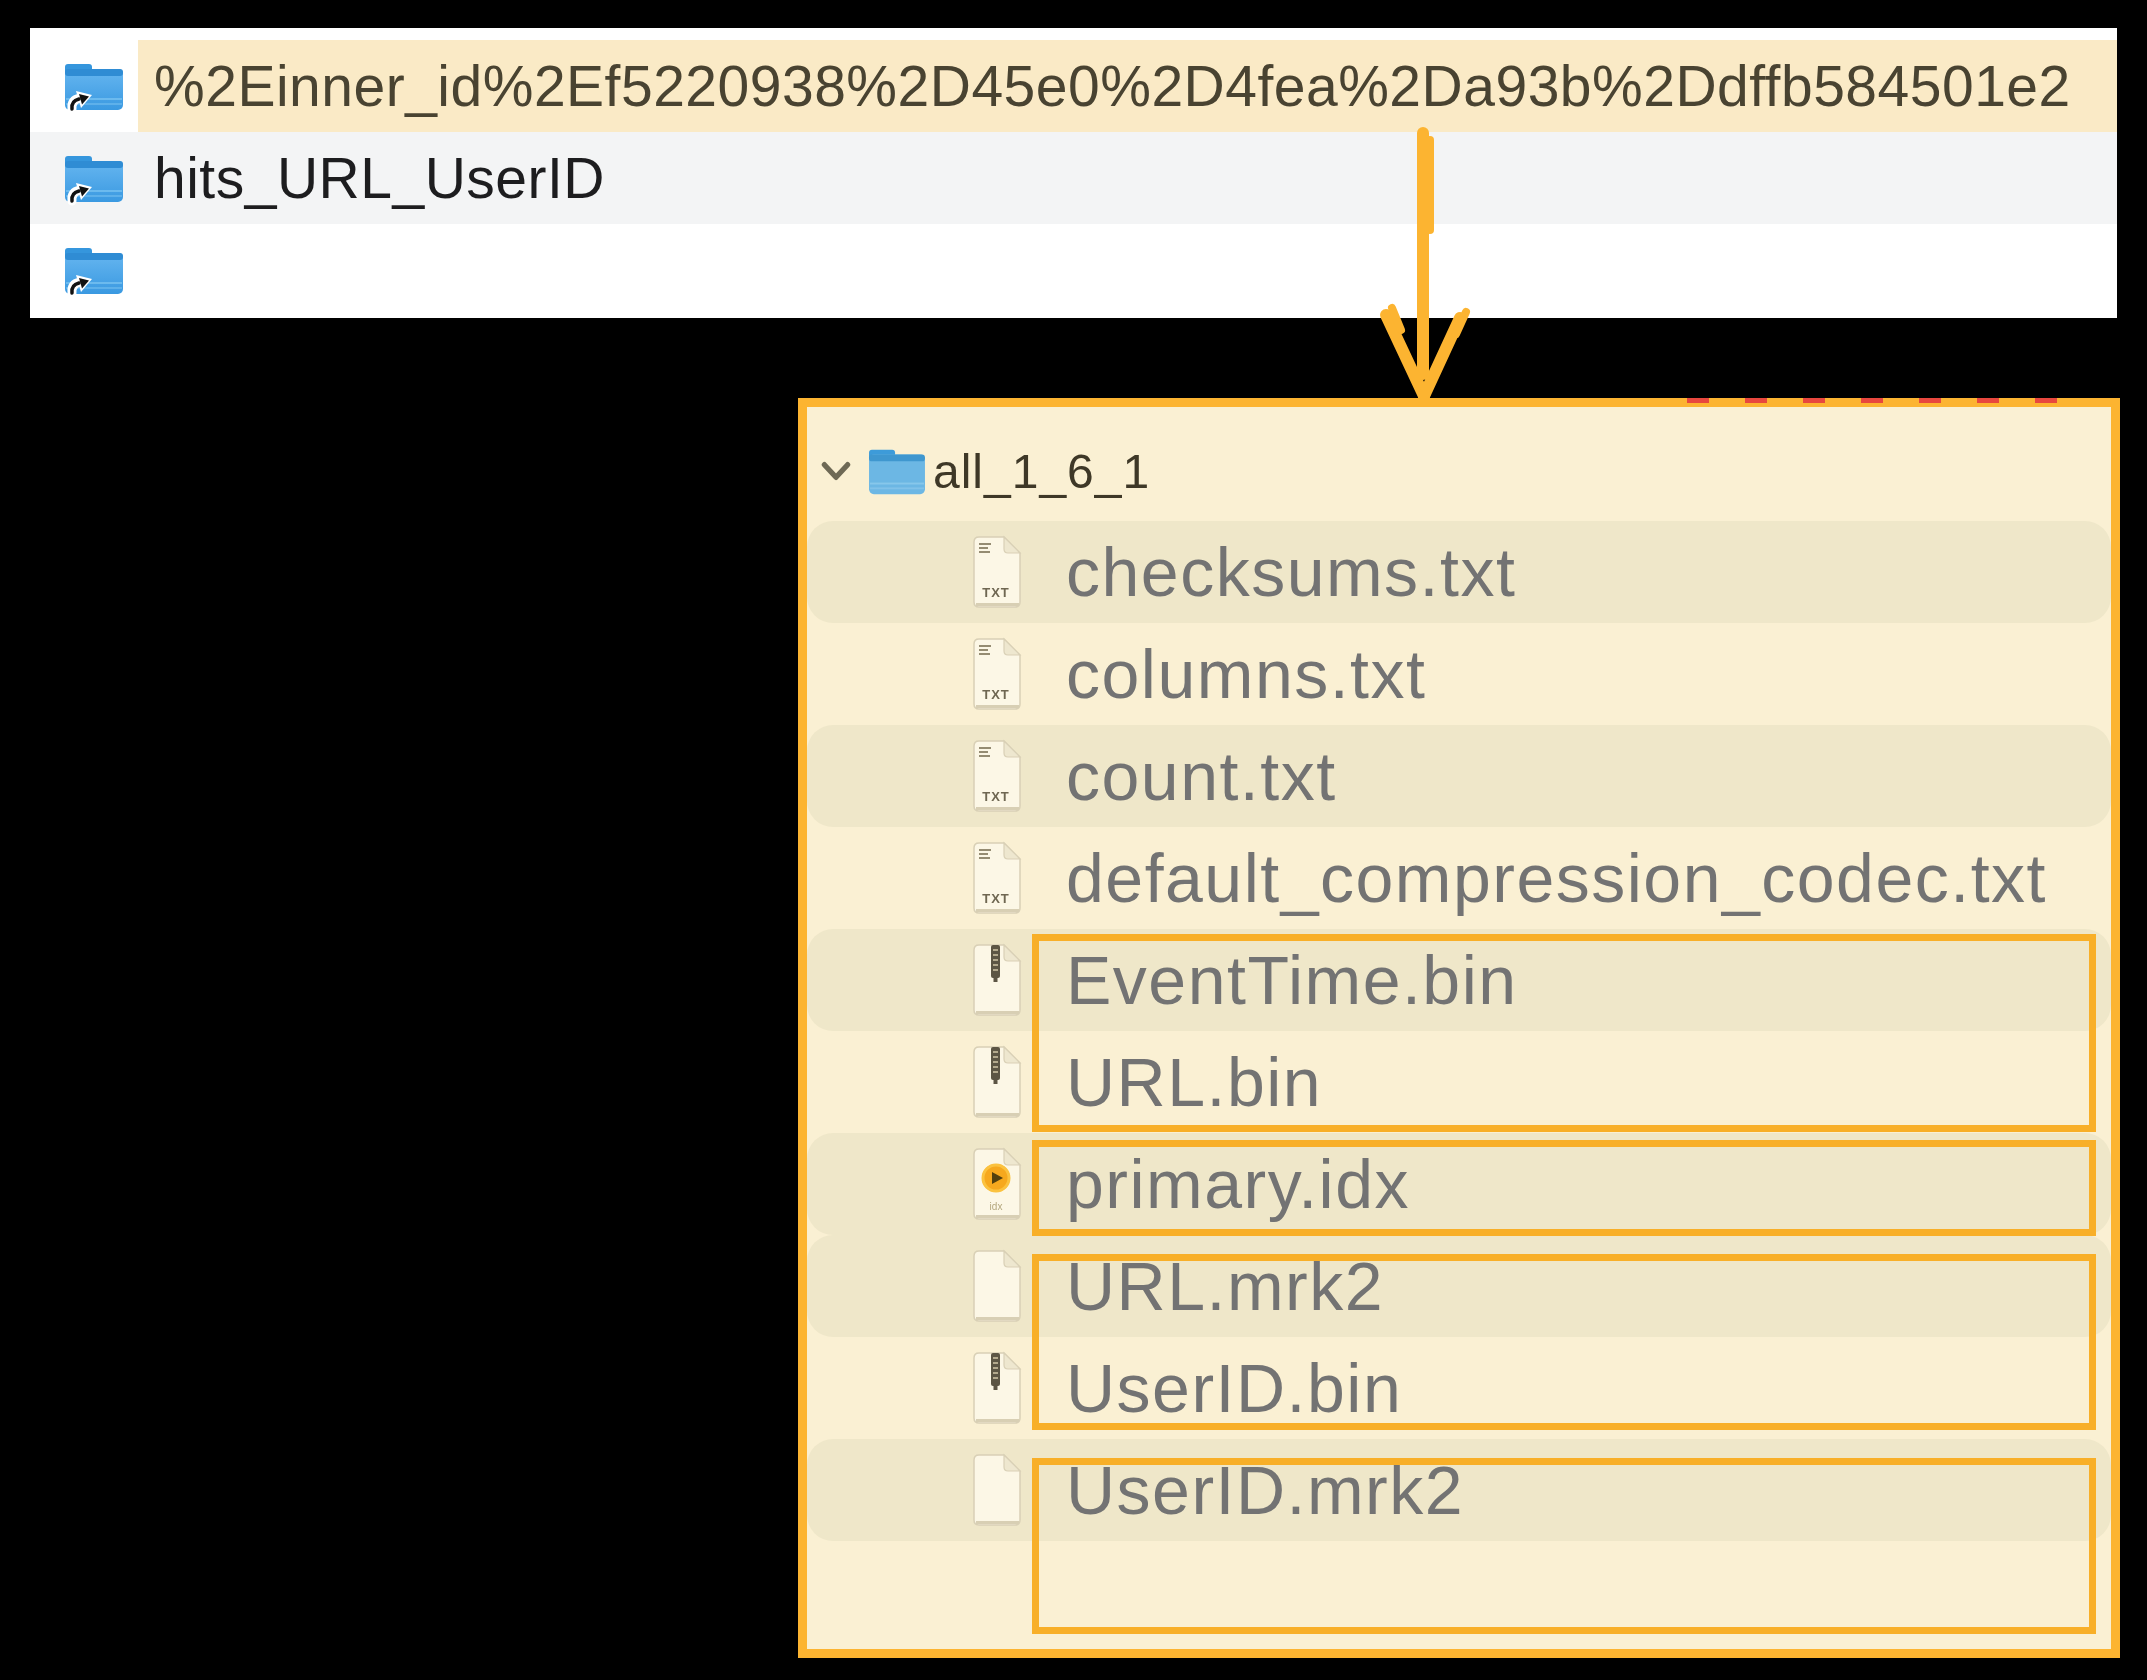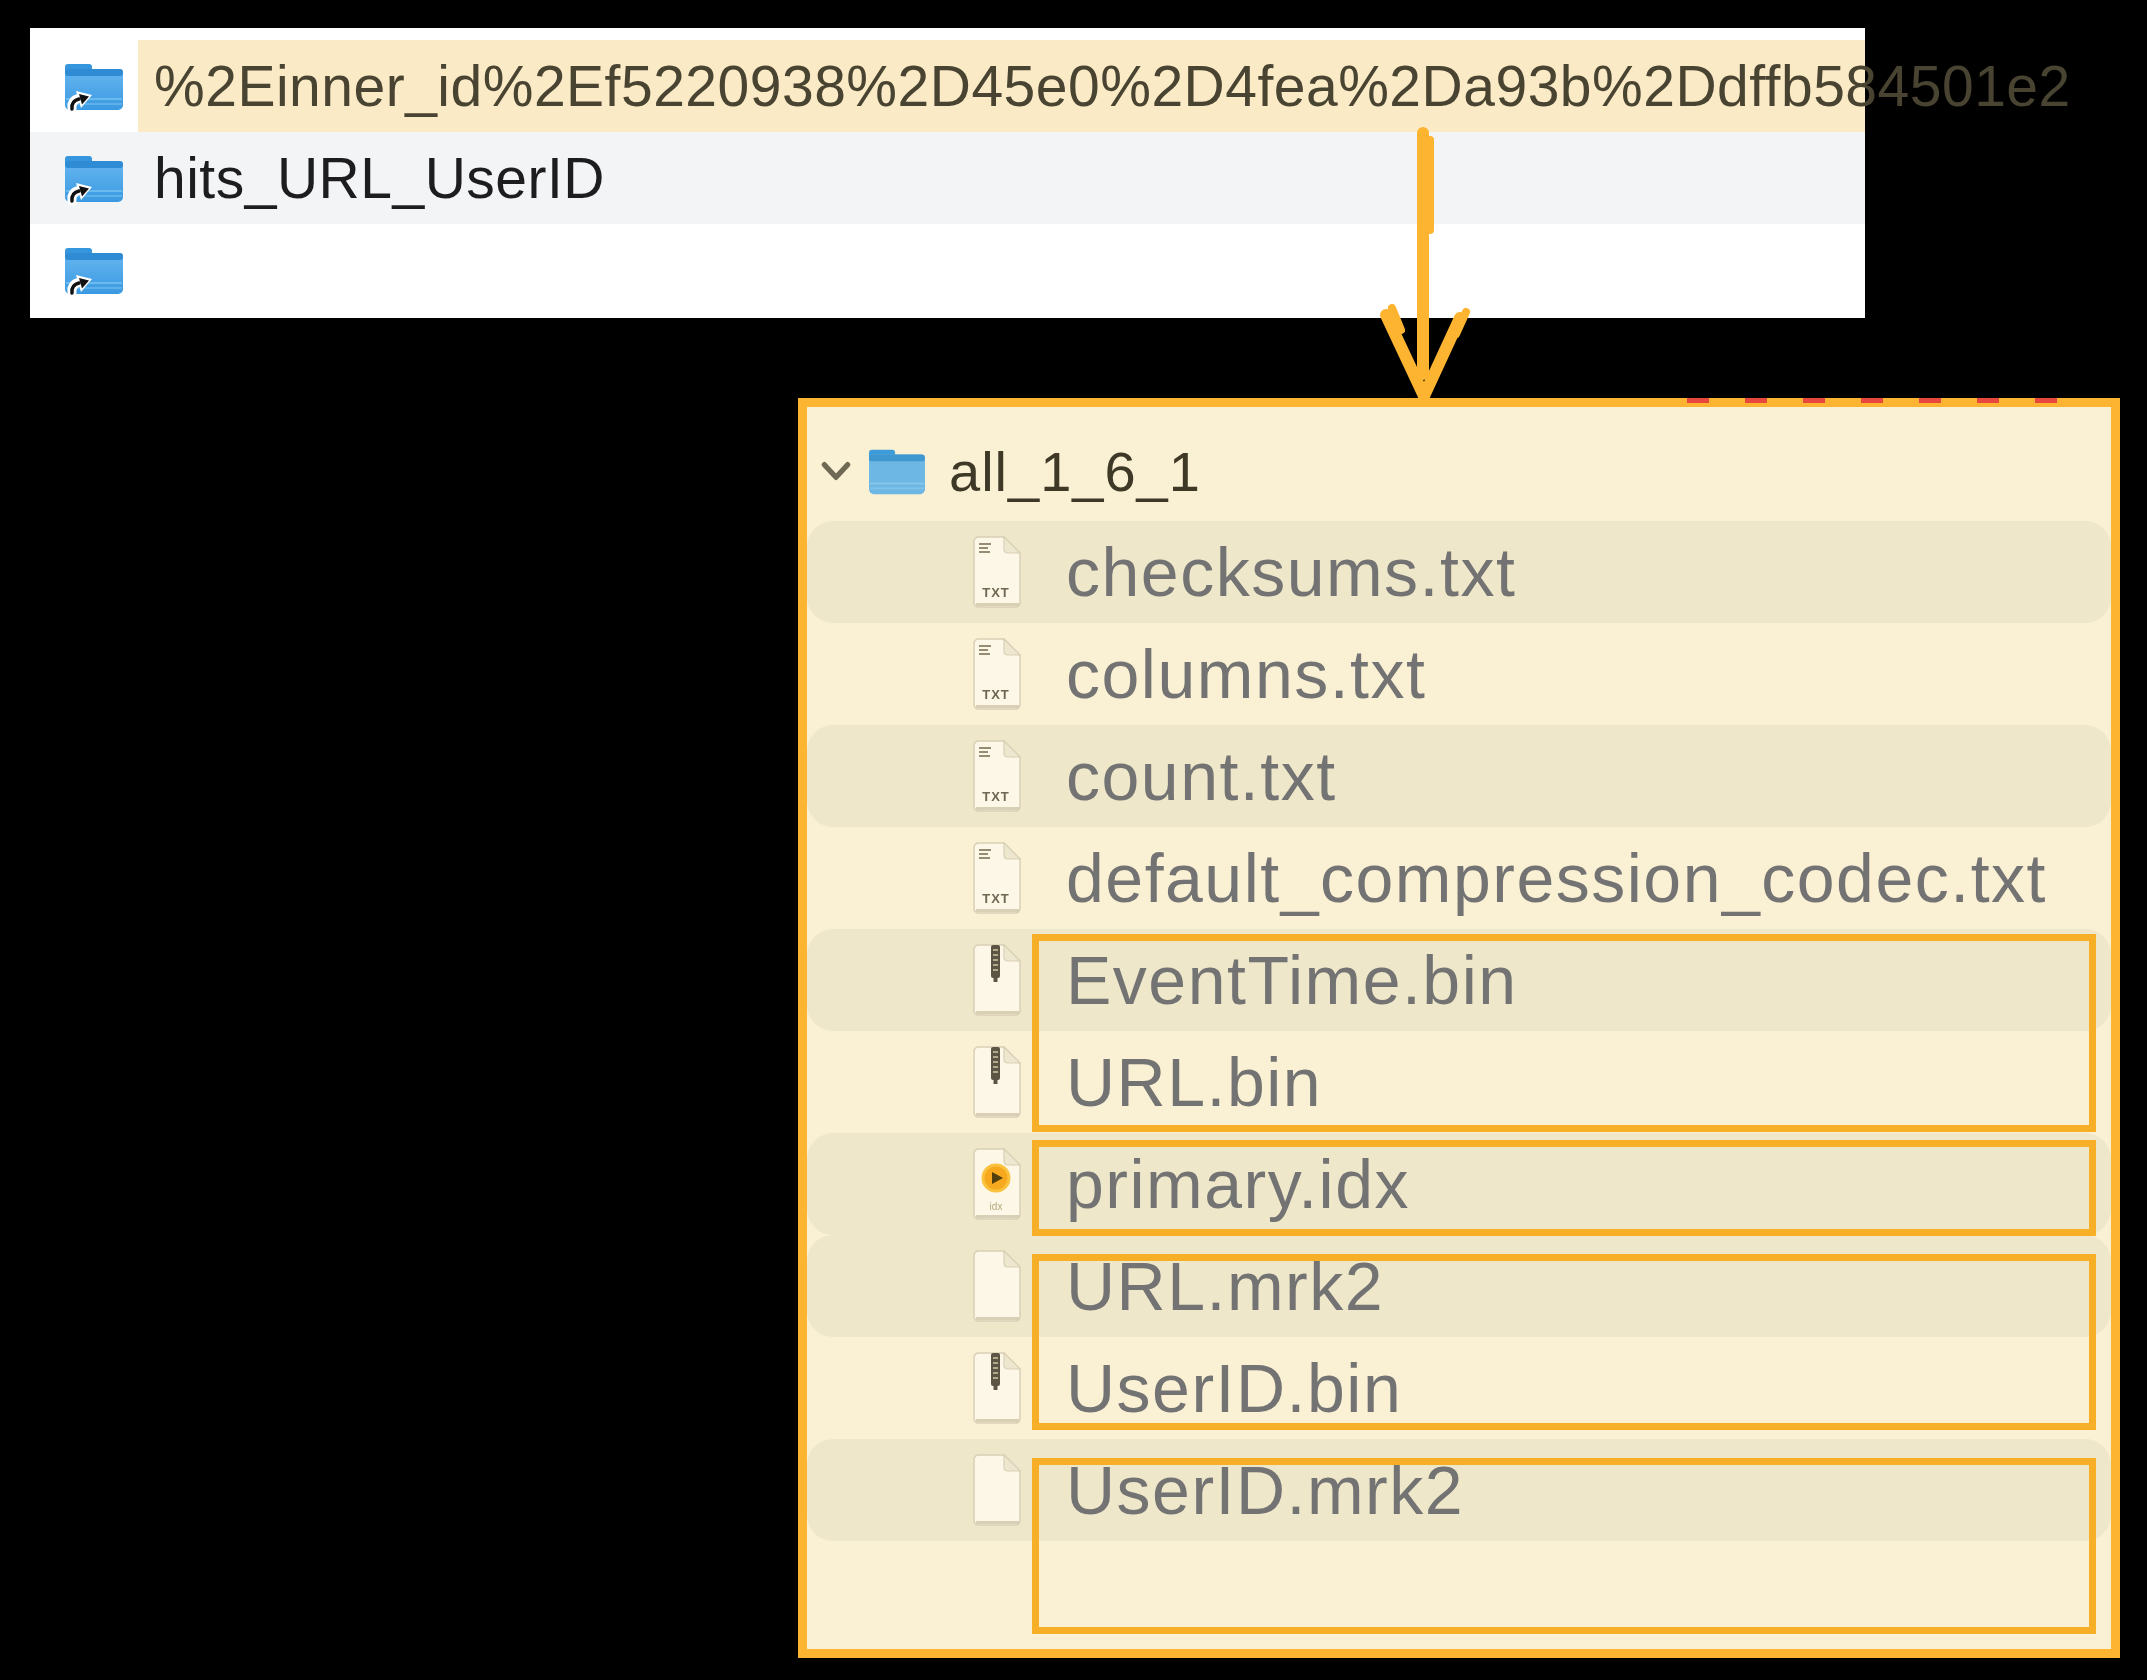--- a/index.html
+++ b/index.html
@@ -1,37 +1,37 @@
 <!DOCTYPE html>
 <html><head>
 <meta charset="utf-8">
 <style>
   html,body{margin:0;padding:0;background:#000;}
   .stage{position:relative;width:2147px;height:1680px;background:#000;overflow:hidden;
          font-family:"Liberation Sans","DejaVu Sans",sans-serif;}
 
   
-  .top-panel{position:absolute;left:30px;top:28px;width:1835px;height:290px;background:#fff;padding-top:12px;box-sizing:border-box;}
+  .top-panel{position:absolute;left:30px;top:28px;width:2087px;height:290px;background:#fff;padding-top:12px;box-sizing:border-box;}
   .trow{position:relative;height:92px;display:flex;align-items:center;padding-left:32px;box-sizing:border-box;}
   .trow.alt{background:#f3f4f5;text-align:right;}
   .sel-bg{position:absolute;left:108px;right:0;top:0;bottom:0;background:#faeac6;}
   .ficon{position:relative;width:64px;height:56px;margin-right:28px;flex:0 0 auto;}
   .tlabel{position:relative;font-size:57px;letter-spacing:.5px;color:#1d1d1f;white-space:nowrap;}
   .trow.sel .tlabel{color:#494331;}
 
   
   .arrow{position:absolute;left:1356px;top:122px;width:136px;height:288px;}
 
   
   .detail-panel{position:absolute;left:798px;top:398px;width:1322px;height:1260px;box-sizing:border-box;
                 border:9px solid #fcb431;background:#faf0d3;}
   .dheader{position:relative;height:100px;margin-top:14px;display:flex;align-items:center;padding-left:10px;}
   .chev{width:38px;height:38px;flex:0 0 auto;}
   .folder{width:64px;height:54px;margin-left:10px;flex:0 0 auto;}
-  .hlabel{margin-left:20px;font-size:56px;letter-spacing:1px;color:#3e3827;white-space:nowrap;}
+  .hlabel{margin-left:4px;font-size:48px;letter-spacing:1px;color:#3e3827;white-space:nowrap;}
   .frow{position:relative;height:102px;display:flex;align-items:center;}
   .frow.shaded{background:#efe7c9;border-radius:26px;}
   .picon{position:absolute;left:161px;width:58px;height:76px;}
   .flabel{position:absolute;left:259px;font-size:68px;letter-spacing:1.5px;color:#737373;white-space:nowrap;}
 
   
   .gbox{position:absolute;left:225px;width:1064px;border:7px solid #f8af28;box-sizing:border-box;}
   .gbox.a{top:527px;height:198px;}
   .gbox.b{top:733px;height:96px;}
   .gbox.c{top:847px;height:176px;}

